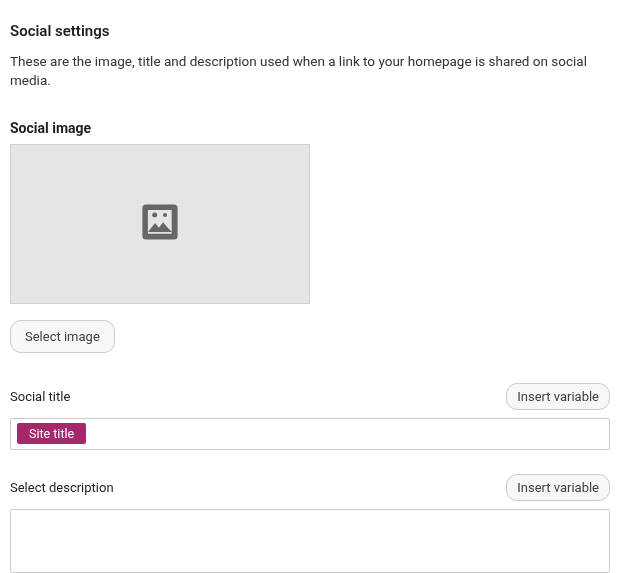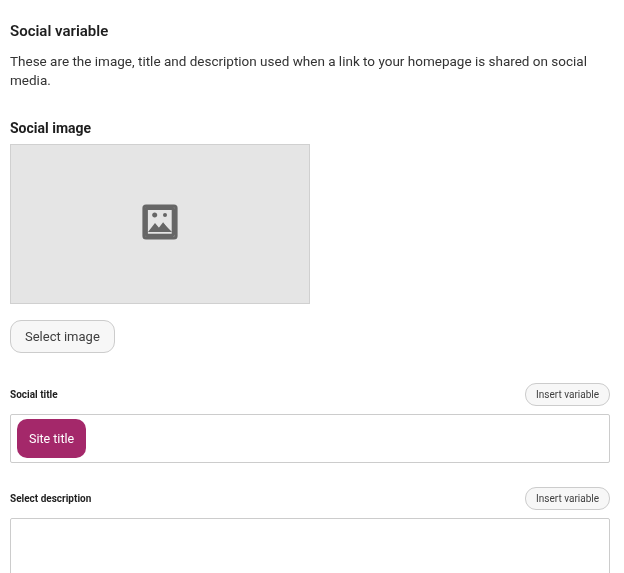--- a/index.html
+++ b/index.html
@@ -54,35 +54,35 @@
       border: 1px solid #ccc;
       border-radius: 11px;
       padding: 8px 14px;
       font-size: 13px;
       color: #404040;
       cursor: pointer;
       font-family: inherit;
     }
     .btn-small {
       padding: 5px 10px;
-      font-size: 10px;
+      font-size: 13px;
     }
     .field-group {
       margin-bottom: 24px;
     }
     .field-header {
       display: flex;
       justify-content: space-between;
       align-items: center;
       margin-bottom: 8px;
     }
     .field-header .field-label {
       margin-bottom: 0;
-      font-weight: 700;
-      font-size: 10px;
+      font-weight: 400;
+      font-size: 13px;
       color: #1e1e1e;
     }
     .text-input-wrapper {
       width: 600px;
       border: 1px solid #ccc;
       border-radius: 2px;
       padding: 4px 6px;
       min-height: 32px;
       display: flex;
       align-items: center;
@@ -93,35 +93,35 @@
       width: 600px;
       border: 1px solid #ccc;
       border-radius: 2px;
       padding: 6px;
       min-height: 64px;
       background: #fff;
     }
     .chip {
       background: #a4286a;
       color: #ffffff;
-      border-radius: 10px;
-      padding: 12px 12px;
+      border-radius: 2px;
+      padding: 3px 12px;
       font-size: 12.5px;
       font-weight: 400;
       display: inline-block;
       white-space: nowrap;
     }
     .social-image-block {
       margin-bottom: 30px;
     }
   </style>
 </head>
 <body>
 
-<h2 class="section-title">Social variable</h2>
+<h2 class="section-title">Social settings</h2>
 <p class="section-desc">These are the image, title and description used when a link to your homepage is shared on social media.</p>
 
 <div class="social-image-block">
   <span class="field-label">Social image</span>
   <div class="image-preview">
     <span>
       <svg viewBox="0 0 24 24">
         <path d="M19 3H5c-1.1 0-2 .9-2 2v14c0 1.1.9 2 2 2h14c1.1 0 2-.9 2-2V5c0-1.1-.9-2-2-2zm0 16H5V5h14v14zM13.96 12.29l-2.75 3.54-1.96-2.36L6.5 17h11l-3.54-4.71zM9 9.5c.83 0 1.5-.67 1.5-1.5S9.83 6.5 9 6.5 7.5 7.17 7.5 8 8.17 9.5 9 9.5z" transform="scale(0.85) translate(2,2)"></path>
         <path fill="none" stroke="#666" stroke-width="1.6" d="M5 4h14a1 1 0 0 1 1 1v14a1 1 0 0 1-1 1H5a1 1 0 0 1-1-1V5a1 1 0 0 1 1-1z"></path>
         <circle cx="14.5" cy="8.5" r="1"></circle>

